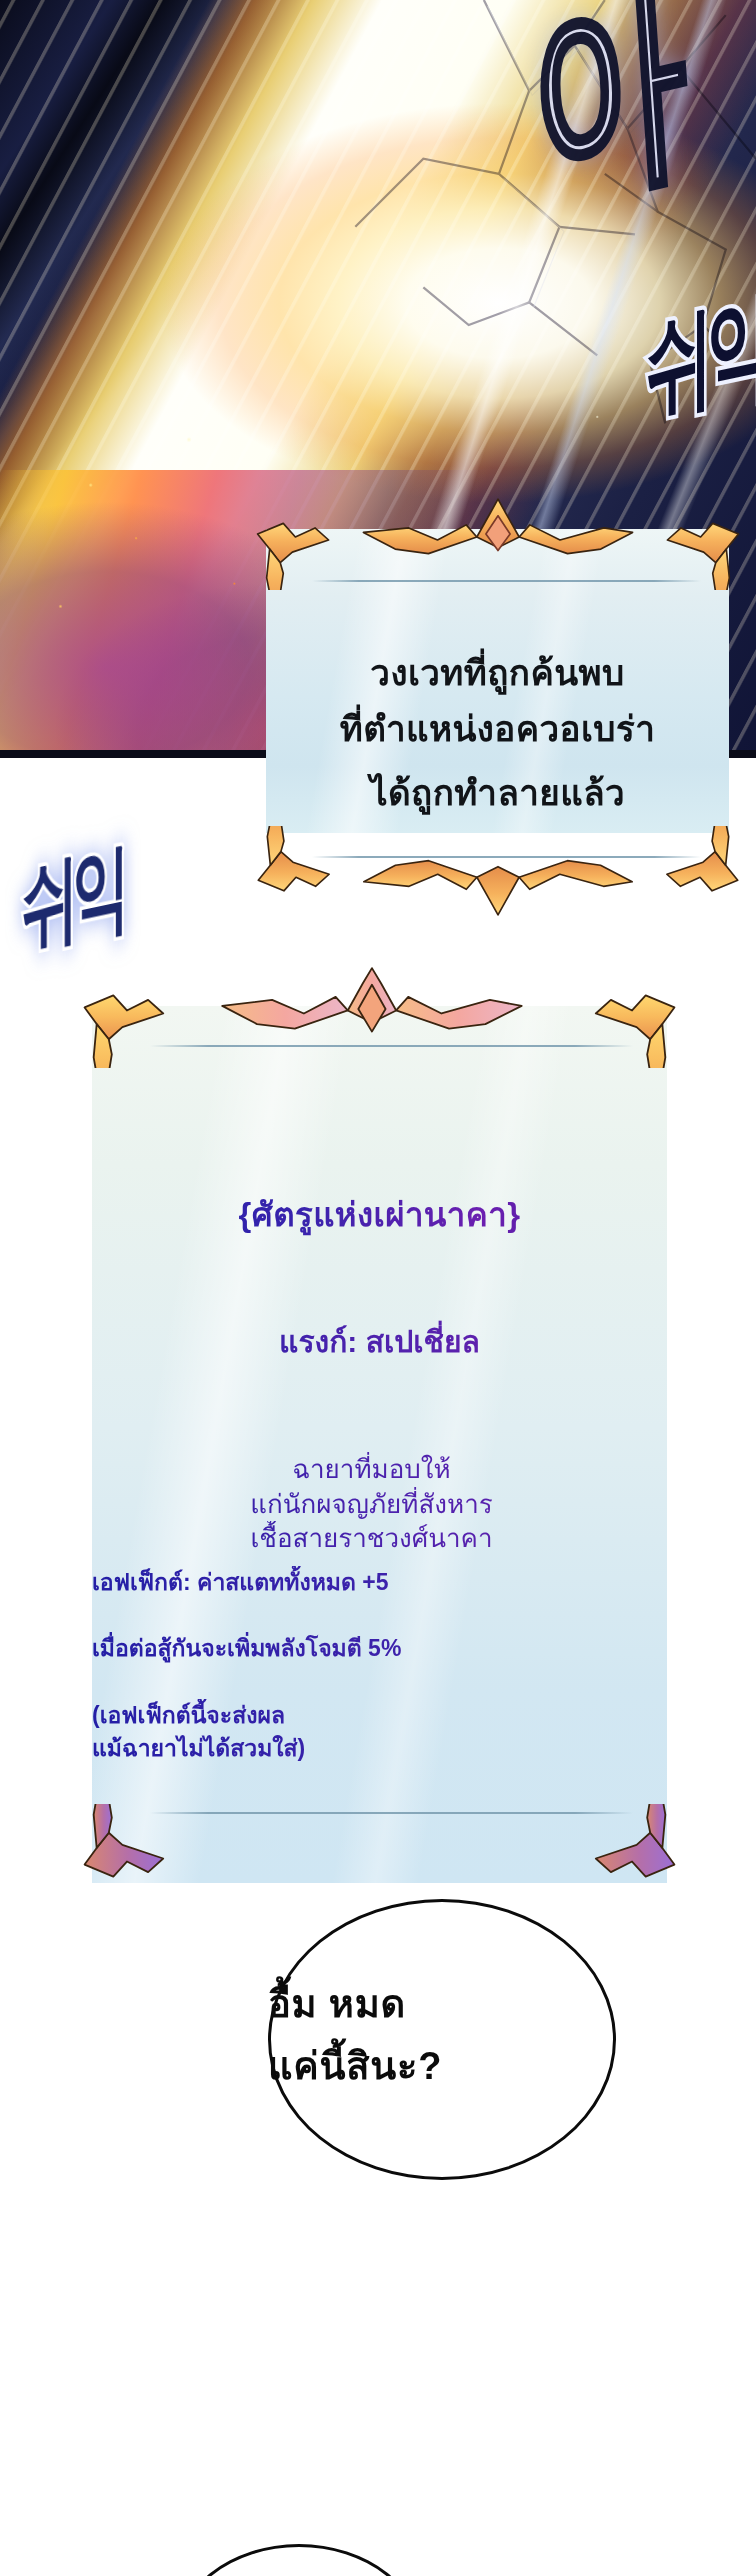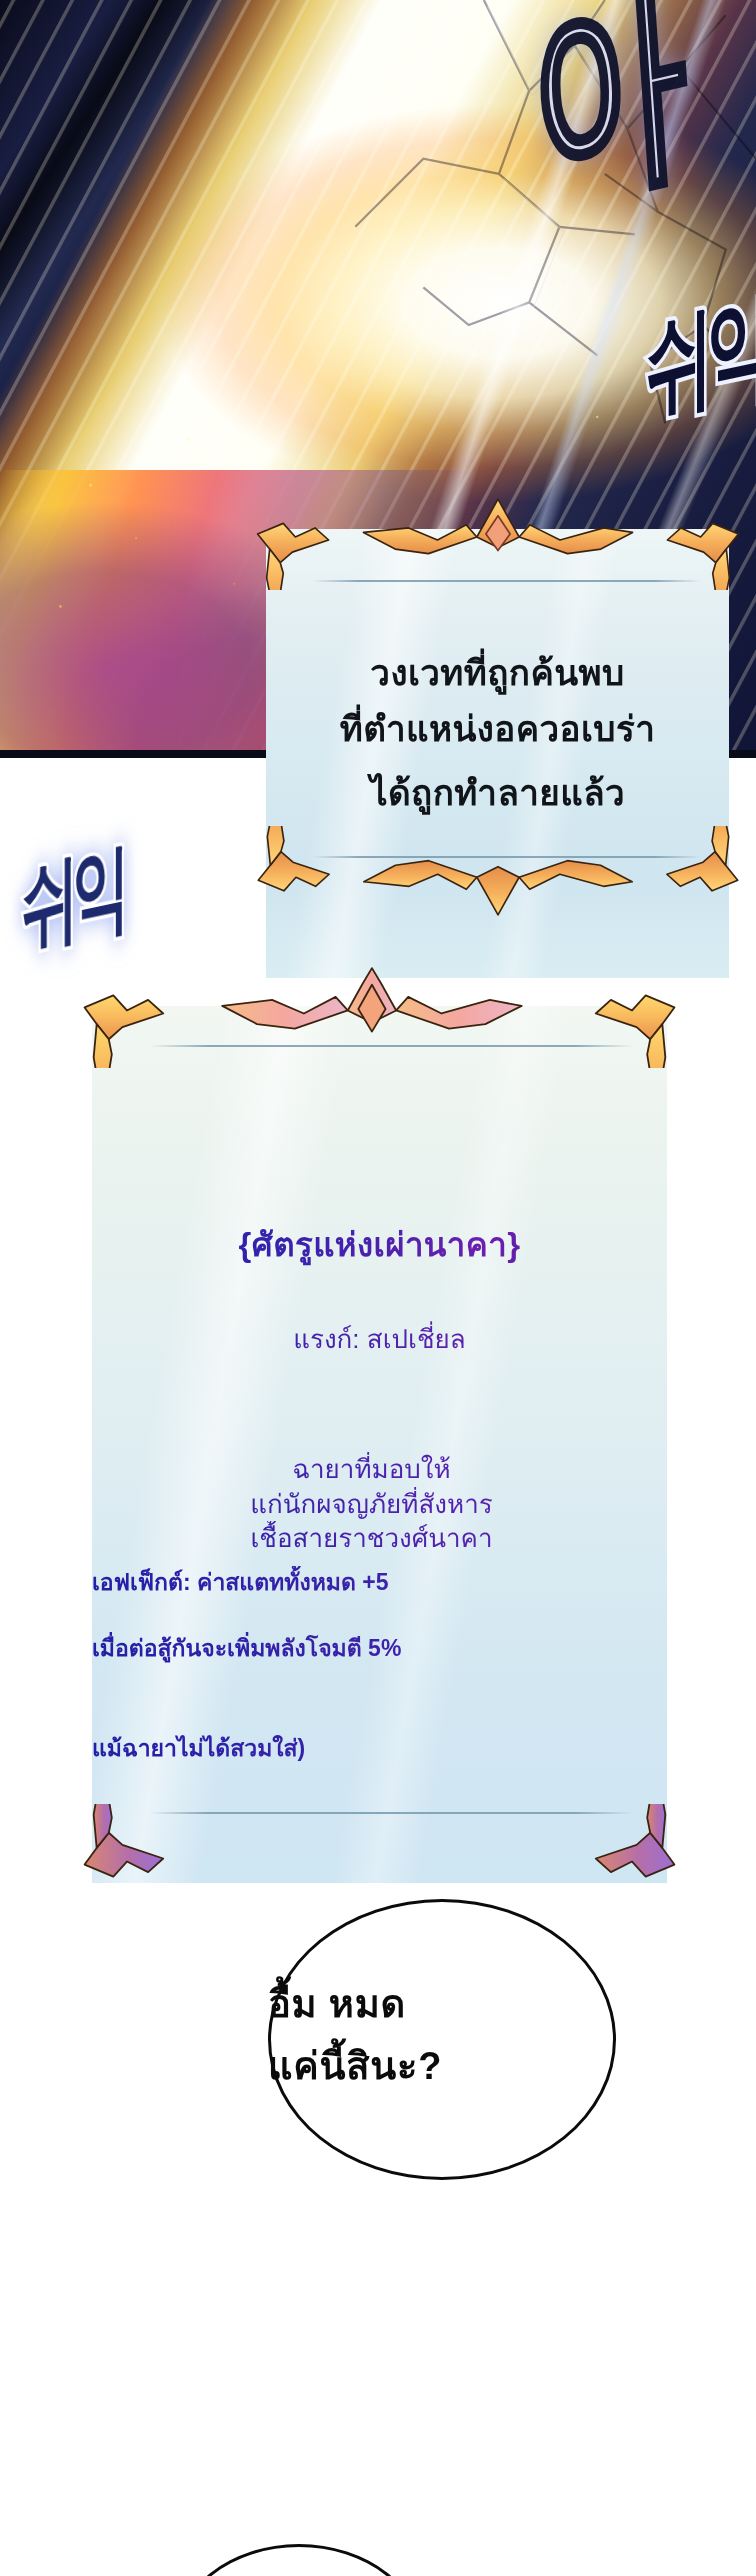--- a/index.html
+++ b/index.html
@@ -151,21 +151,21 @@
 
   
   .s2-title{
     position:absolute; left:0; right:0; text-align:center;
     font-weight:700; font-size:33px; letter-spacing:0.4px;
     background:linear-gradient(90deg,#1f22a8 0%,#3a23ad 38%,#6b1fb0 68%,#3b1f9c 100%);
     -webkit-background-clip:text; background-clip:text; color:transparent;
   }
   .s2-rank{
     position:absolute; left:0; right:0; text-align:center;
-    font-weight:400; font-size:26px;
+    font-weight:700; font-size:30px;
     background:linear-gradient(90deg,#1f22a8 0%,#4a22ad 45%,#7a1fae 100%);
     -webkit-background-clip:text; background-clip:text; color:transparent;
   }
   .s2-desc{
     position:absolute; left:0; right:16px; text-align:center;
     font-weight:400; font-size:26px; line-height:1.34;
     background:linear-gradient(90deg,#241fa6 0%,#4a22ad 50%,#6b1fae 100%);
     -webkit-background-clip:text; background-clip:text; color:transparent;margin-top:42px;
   }
   .s2-effects{
@@ -220,21 +220,21 @@
   </svg>
   <div class="art-layer glass-glint"></div>
 
   <div class="sfx sfx-crack">아</div>
 
   <div class="panel-bottom-edge"></div>
 </div>
 
 <div class="sfx sfx-right">쉬익</div>
 
-<div class="scroll" id="scroll-1" style="left:266px; top:529px; width:463px; height:449px;">
+<div class="scroll" id="scroll-1" style="left:266px; top:529px; width:463px; height:304px;">
   <div class="scroll-sheen"></div>
   <div class="rule" style="top:51px;"></div>
   <div class="rule" style="top:327px;"></div>
 
   <div class="scroll1-text" style="top:119px;">วงเวทที่ถูกค้นพบ</div>
   <div class="scroll1-text" style="top:175px;">ที่ตำแหน่งอควอเบร่า</div>
   <div class="scroll1-text" style="top:239px;">ได้ถูกทำลายแล้ว</div>
 </div>
 
 <svg class="orn" style="left:250px; top:490px; width:496px; height:100px;" viewBox="0 0 656 132">
@@ -270,29 +270,30 @@
 </svg>
 
 <div class="sfx sfx-left-outer">쉬익</div>
 
 <div class="scroll" id="scroll-2" style="left:92px; top:1006px; width:575px; height:877px;
             background:linear-gradient(180deg,#f2f7f2 0%,#eaf3ef 18%,#e0eef2 48%,#d2e7f2 78%,#cfe6f3 100%);">
   <div class="scroll-sheen"></div>
   <div class="rule" style="top:39px;"></div>
   <div class="rule" style="top:806px;"></div>
 
-  <div class="s2-title" style="top:212px;">{ศัตรูแห่งเผ่านาคา}</div>
+  <div class="s2-title" style="top:182px;">{ศัตรูแห่งเผ่านาคา}</div>
   <div class="s2-rank" style="top:312px;">แรงก์: สเปเชี่ยล</div>
 
   <div class="s2-desc" style="top:404px;">ฉายาที่มอบให้</div>
   <div class="s2-desc" style="top:473px;">เชื้อสายราชวงศ์นาคา</div>
   <div class="s2-desc" style="top:439px;">แก่นักผจญภัยที่สังหาร</div>
 
   <div class="s2-effects" style="top:560px;">เอฟเฟ็กต์: ค่าสแตททั้งหมด +5</div>
   <div class="s2-effects" style="top:626px;">เมื่อต่อสู้กันจะเพิ่มพลังโจมตี 5%</div>
+  <div class="s2-effects" style="top:693px;">(เอฟเฟ็กต์นี้จะส่งผล</div>
   <div class="s2-effects" style="top:726px;">แม้ฉายาไม่ได้สวมใส่)</div>
 </div>
 
 <svg class="orn" style="left:74px; top:962px; width:611px; height:106px;" viewBox="0 0 808 140">
   <defs>
     <linearGradient id="gold2" x1="0" y1="0" x2="0" y2="1">
       <stop offset="0%" stop-color="#ffd86f"></stop>
       <stop offset="50%" stop-color="#f8b95c"></stop>
       <stop offset="100%" stop-color="#ea9350"></stop>
     </linearGradient>

